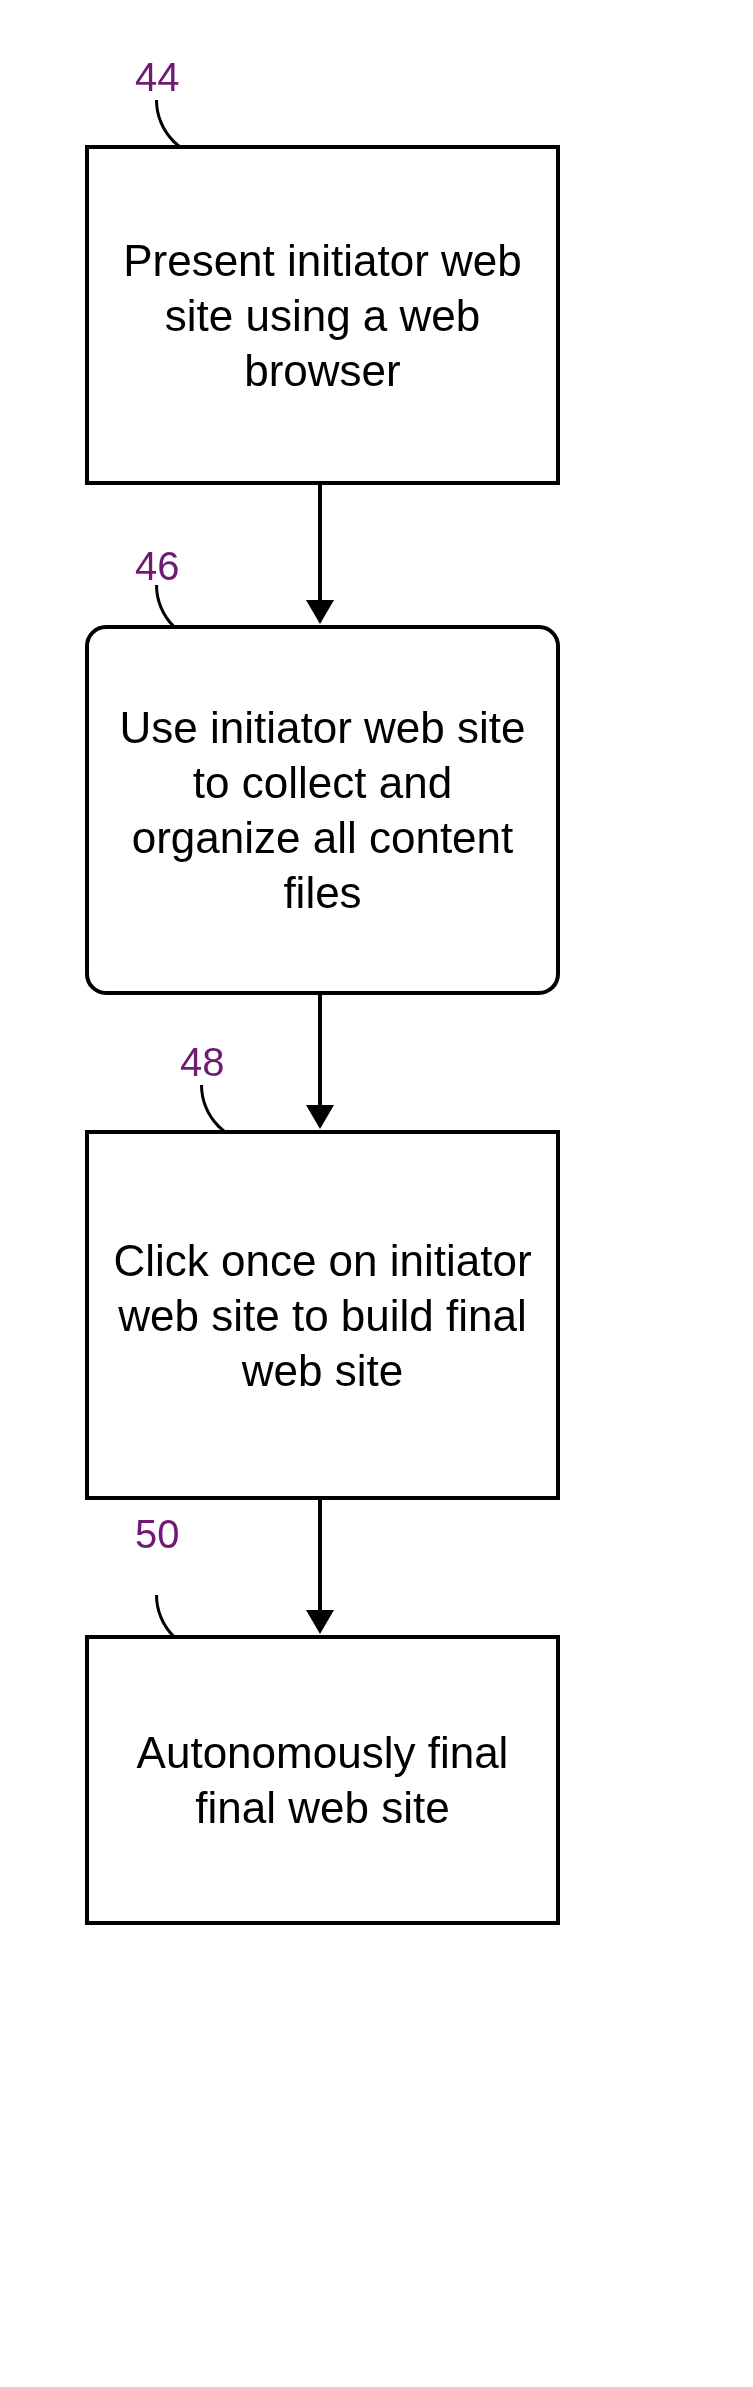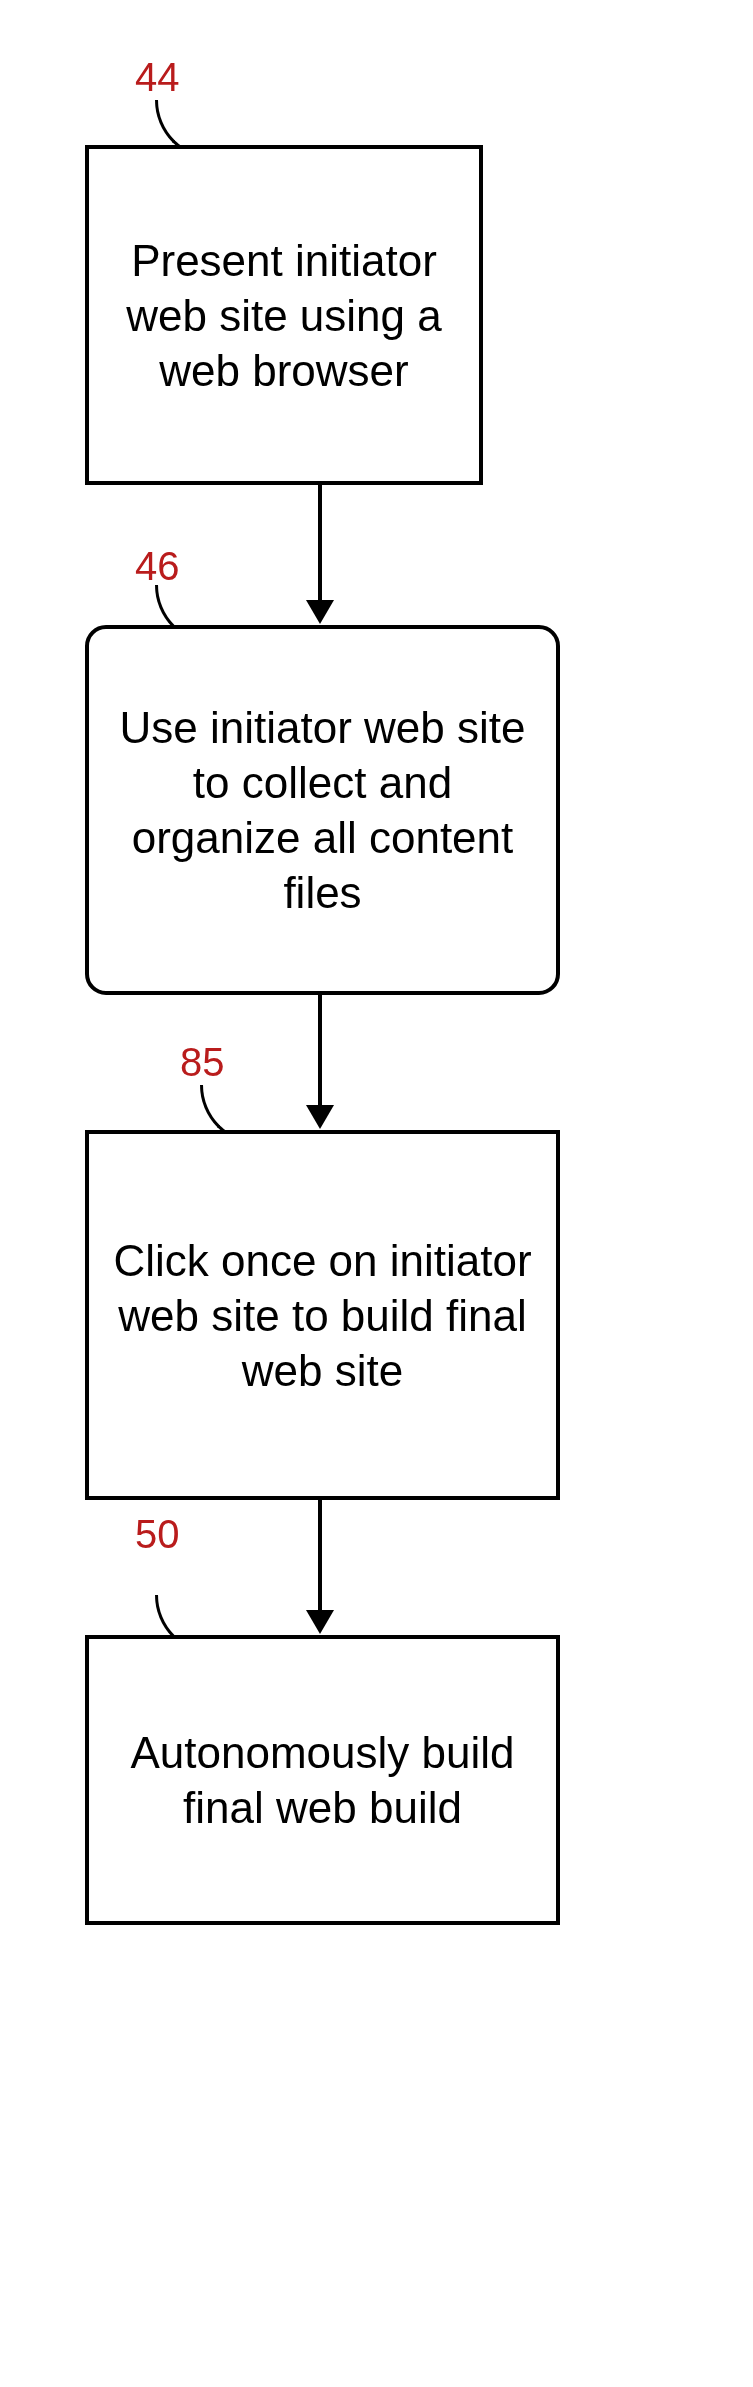--- a/index.html
+++ b/index.html
@@ -25,21 +25,21 @@
     padding: 20px;
   }
   .box-text {
     font-size: 44px;
     line-height: 1.25;
     color: #000;
   }
   .ref-label {
     position: absolute;
     font-size: 40px;
-    color: #b91c1c;
+    color: #701a75;
   }
   .ref-tick {
     position: absolute;
     width: 60px;
     height: 60px;
     border-left: 3px solid #000;
     border-bottom: 3px solid #000;
     border-bottom-left-radius: 60px;
     box-sizing: border-box;
   }
@@ -63,45 +63,45 @@
     color: #000;
   }
 </style>
 </head>
 <body>
 
 <div class="canvas">
 
   <div class="ref-label" style="left:135px; top:55px;">44</div>
   <div class="ref-tick" style="left:155px; top:100px;"></div>
-  <div class="box" style="left:85px; top:145px; width:398px; height:340px;">
+  <div class="box" style="left:85px; top:145px; width:475px; height:340px;">
     <div class="box-text">Present initiator web site using a web browser</div>
   </div>
 
   <div class="arrow-stem" style="left:318px; top:485px; height:120px;"></div>
   <div class="arrow-head" style="left:306px; top:600px;"></div>
 
   <div class="ref-label" style="left:135px; top:544px;">46</div>
   <div class="ref-tick" style="left:155px; top:585px;"></div>
   <div class="box" style="left:85px; top:625px; width:475px; height:370px;border-radius:21px;">
     <div class="box-text">Use initiator web site to collect and organize all content files</div>
   </div>
 
   <div class="arrow-stem" style="left:318px; top:995px; height:115px;"></div>
   <div class="arrow-head" style="left:306px; top:1105px;"></div>
 
-  <div class="ref-label" style="left:180px; top:1040px;">85</div>
+  <div class="ref-label" style="left:180px; top:1040px;">48</div>
   <div class="ref-tick" style="left:200px; top:1085px;"></div>
   <div class="box" style="left:85px; top:1130px; width:475px; height:370px;text-align:center;">
     <div class="box-text">Click once on initiator web site to build final web site</div>
   </div>
 
   <div class="arrow-stem" style="left:318px; top:1500px; height:115px;"></div>
   <div class="arrow-head" style="left:306px; top:1610px;"></div>
 
   <div class="ref-label" style="left:135px; top:1512px;">50</div>
   <div class="ref-tick" style="left:155px; top:1595px;"></div>
   <div class="box" style="left:85px; top:1635px; width:475px; height:290px;">
-    <div class="box-text">Autonomously build final web build</div>
+    <div class="box-text">Autonomously final final web site</div>
   </div>
 
 
 </div>
 
 </body></html>

